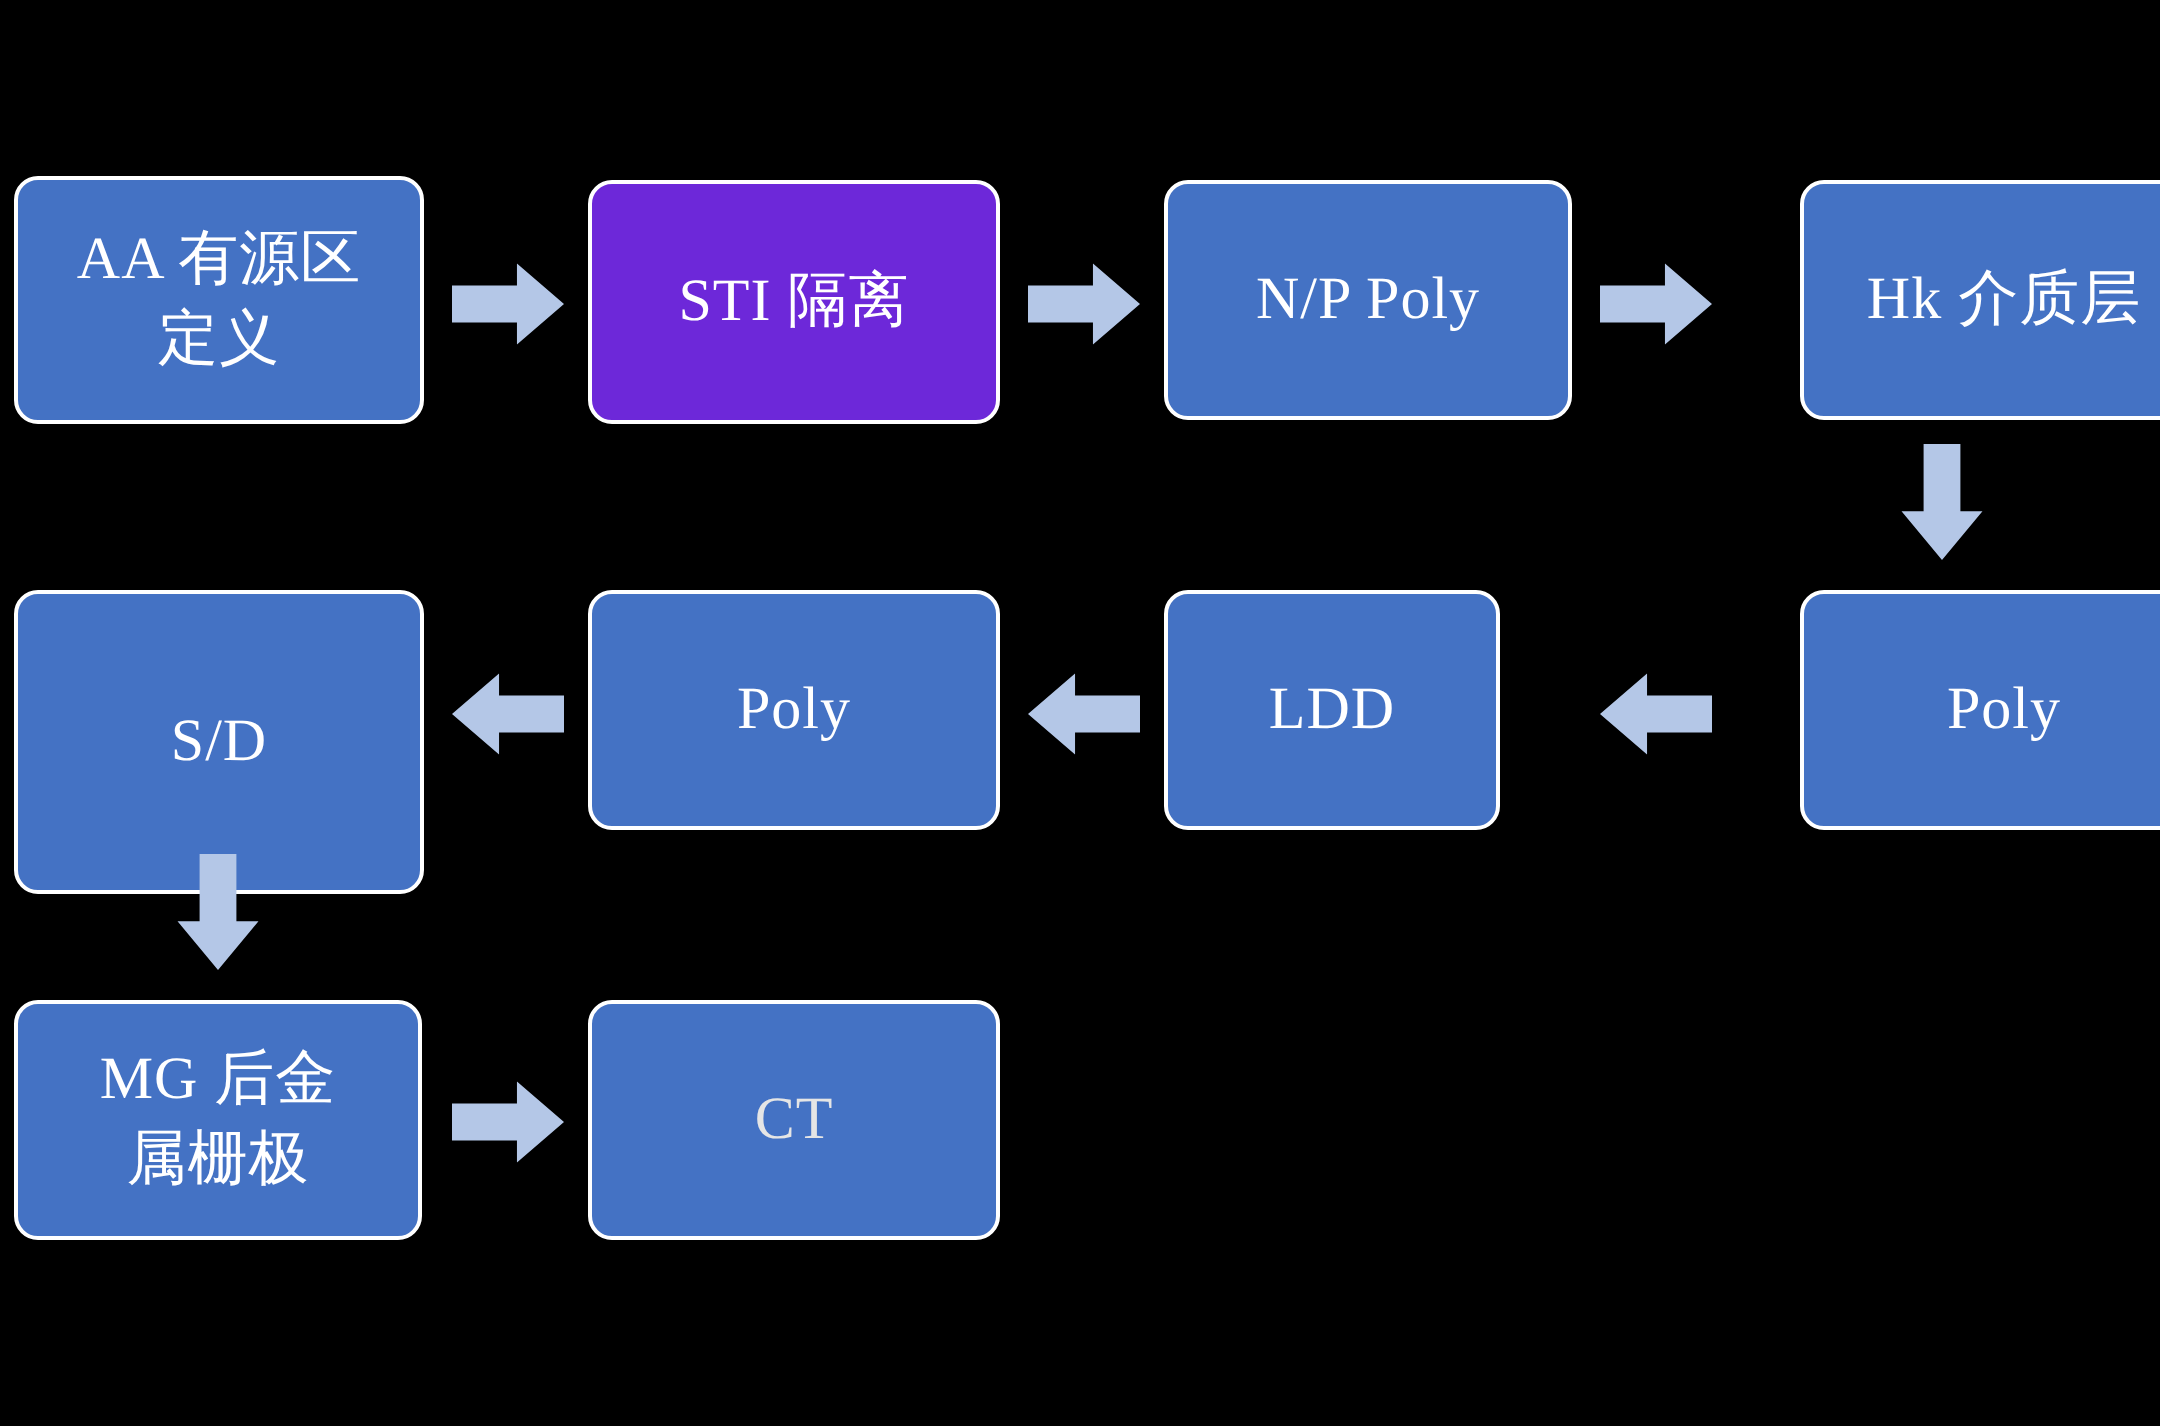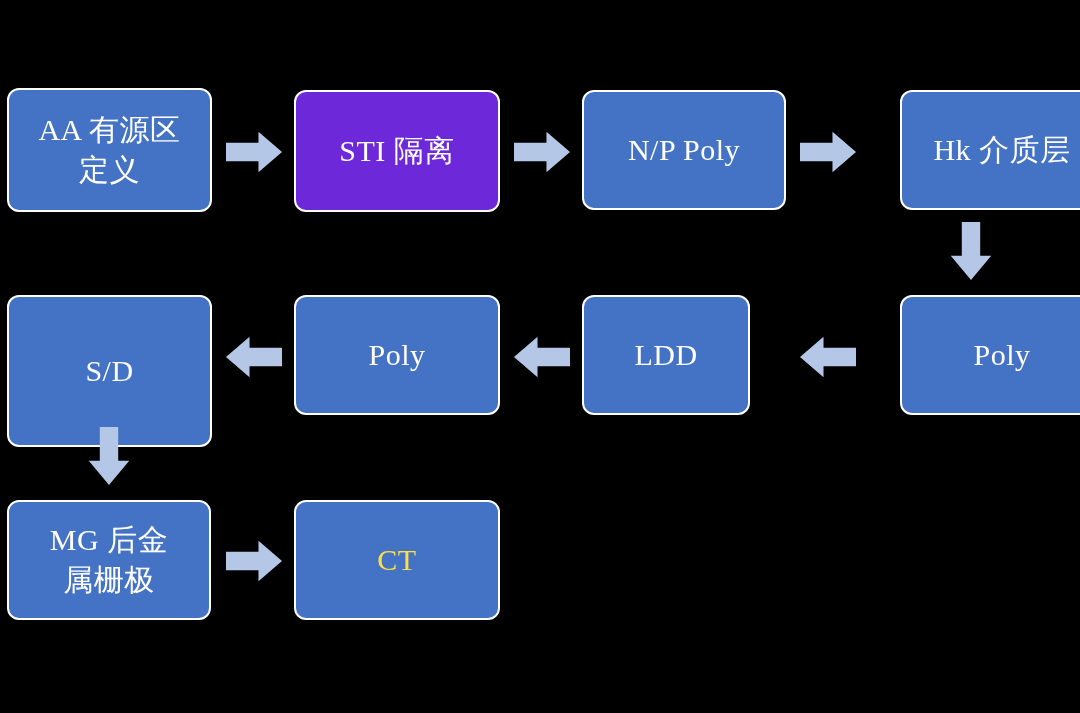--- a/index.html
+++ b/index.html
@@ -47,21 +47,21 @@
 定义</div>
       <div class="node" style="left: 294px; top: 90px; width: 206px; height: 122px; background: #6d28d9; border-color: rgb(255, 255, 255); color: rgb(255, 255, 255);">STI 隔离</div>
       <div class="node" style="left: 582px; top: 90px; width: 204px; height: 120px; background: rgb(68, 114, 196); border-color: rgb(255, 255, 255); color: rgb(255, 255, 255);">N/P Poly</div>
       <div class="node" style="left: 900px; top: 90px; width: 204px; height: 120px; background: rgb(68, 114, 196); border-color: rgb(255, 255, 255); color: rgb(255, 255, 255);">Hk 介质层</div>
       <div class="node" style="left: 869px; top: 295px; width: 204px; height: 120px; background: rgb(68, 114, 196); border-color: rgb(255, 255, 255); color: rgb(255, 255, 255); margin-left: 31px;">Poly</div>
       <div class="node" style="left: 582px; top: 295px; width: 168px; height: 120px; background: rgb(68, 114, 196); border-color: rgb(255, 255, 255); color: rgb(255, 255, 255);">LDD</div>
       <div class="node" style="left: 294px; top: 295px; width: 206px; height: 120px; background: rgb(68, 114, 196); border-color: rgb(255, 255, 255); color: rgb(255, 255, 255);">Poly</div>
       <div class="node" style="left: 7px; top: 295px; width: 205px; height: 152px; background: rgb(68, 114, 196); border-color: rgb(255, 255, 255); color: rgb(255, 255, 255);">S/D</div>
       <div class="node" style="left: 7px; top: 500px; width: 204px; height: 120px; background: rgb(68, 114, 196); border-color: rgb(255, 255, 255); color: rgb(255, 255, 255);">MG 后金
 属栅极</div>
-      <div class="node" style="left: 294px; top: 500px; width: 206px; height: 120px; background: rgb(68, 114, 196); border-color: rgb(255, 255, 255); color: #fde047;">CT</div>
+      <div class="node" style="left: 294px; top: 500px; width: 206px; height: 120px; background: rgb(68, 114, 196); border-color: rgb(255, 255, 255); color: #e5e5e5;">CT</div>
     </div>
   <div id="arrows-layer">
       <div class="arrow" style="left: 226px; top: 129px; width: 56px; height: 46px;">
         <svg width="56" height="46" viewBox="0 0 100 100" preserveAspectRatio="none">
           <polygon points="0,30 58,30 58,6 100,50 58,94 58,70 0,70" fill="#B4C7E7"></polygon>
         </svg>
       </div>
       <div class="arrow" style="left: 514px; top: 129px; width: 56px; height: 46px;">
         <svg width="56" height="46" viewBox="0 0 100 100" preserveAspectRatio="none">
           <polygon points="0,30 58,30 58,6 100,50 58,94 58,70 0,70" fill="#B4C7E7"></polygon>

